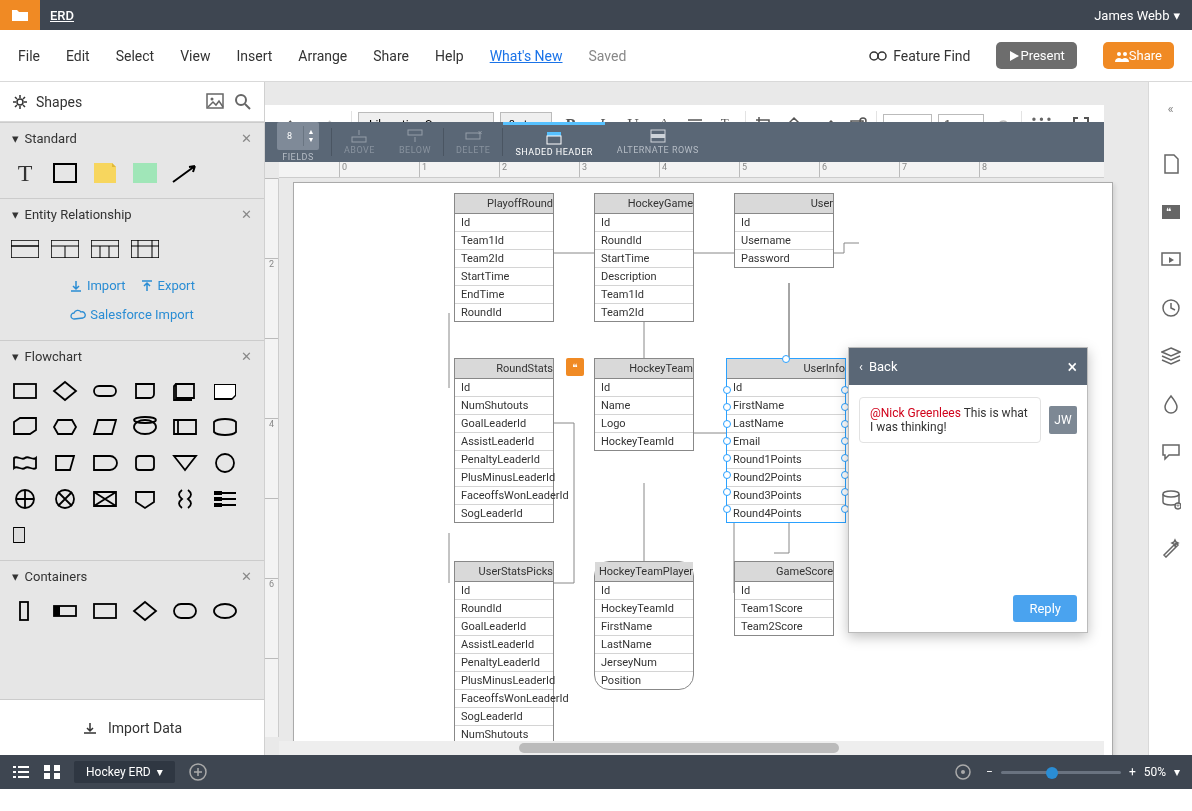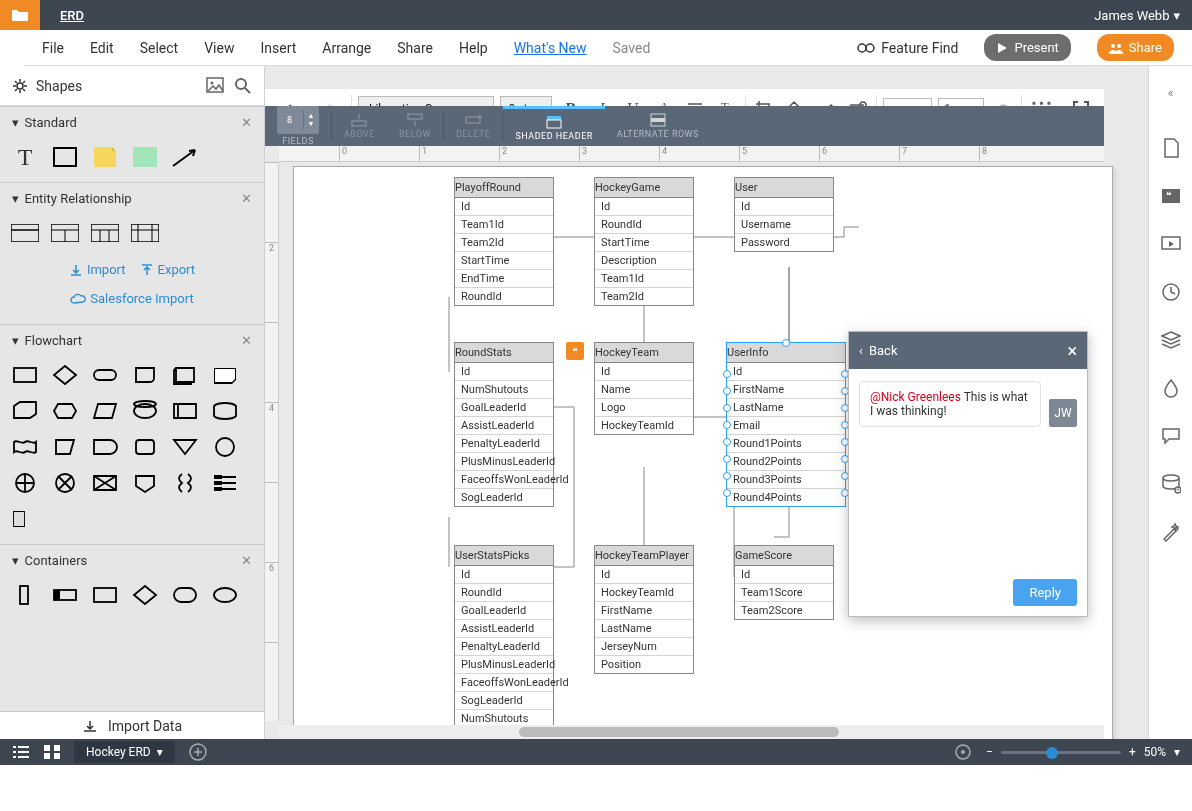--- a/index.html
+++ b/index.html
@@ -10,30 +10,30 @@
     --border:#c8c8c8;
     --blue:#2a8dd4;
     --link:#1a73e8;
   }
   *{box-sizing:border-box;margin:0;padding:0;font-family:-apple-system,BlinkMacSystemFont,"Segoe UI",Roboto,Arial,sans-serif;}
   body{width:1192px;height:811px;overflow:hidden;background:#fff;color:#333;font-size:13px;}
   svg{display:block;}
   
   .titlebar{display:flex;align-items:center;height:30px;background:#3e4651;color:#fff;font-size:13px;}
   .file-icon{width:40px;height:30px;display:flex;align-items:center;justify-content:center;background:var(--orange);}
-  .doc-title{padding:0 20px;font-weight:500;text-decoration:underline;}
+  .doc-title{padding:0 10px;font-weight:500;text-decoration:underline;}
   .titlebar-spacer{flex:1;}
   .user-name{padding:0 12px;display:flex;align-items:center;gap:4px;}
-  .menubar{display:flex;align-items:center;height:36px;border-bottom:1px solid #d9d9d9;padding:0 18px;gap:26px;font-size:14px;margin-left:24px;}
+  .menubar{display:flex;align-items:center;height:52px;border-bottom:1px solid #d9d9d9;padding:0 18px;gap:26px;font-size:14px;}
   .menubar .menu-item{color:#333;cursor:pointer;}
   .menubar .link{color:var(--link);text-decoration:underline;}
   .menubar .muted{color:#888;}
   .menubar-spacer{flex:1;}
   .ff{display:flex;align-items:center;gap:6px;color:#333;}
-  .btn{display:flex;align-items:center;gap:6px;padding:6px 12px;border-radius:12px;font-size:13px;cursor:pointer;}
+  .btn{display:flex;align-items:center;gap:0;padding:6px 12px;border-radius:5px;font-size:13px;cursor:pointer;}
   .btn.gray{background:#6d6d6d;color:#fff;}
   .btn.orange{background:var(--orange);color:#fff;}
   
   .formatbar{display:flex;align-items:center;height:40px;background:#fff;border-bottom:1px solid #d9d9d9;padding:0 10px;gap:6px;}
   .formatbar .group{display:flex;align-items:center;gap:6px;padding:0 6px;}
   .formatbar .sep{width:1px;height:28px;background:#e3e3e3;}
   .fb-btn{width:26px;height:26px;display:flex;align-items:center;justify-content:center;color:#555;cursor:pointer;}
   select.font{height:26px;width:140px;border:1px solid #bbb;padding:0 6px;font-size:12px;}
   select.ptsz{height:26px;width:54px;border:1px solid #bbb;padding:0 4px;font-size:11px;}
   .line-style{width:50px;height:22px;border:1px solid #bbb;display:flex;align-items:center;justify-content:center;}
@@ -52,60 +52,60 @@
   .shapes-top{display:flex;align-items:center;justify-content:space-between;height:40px;padding:0 12px;background:#fff;border-bottom:1px solid #d9d9d9;}
   .shapes-top .lbl{display:flex;align-items:center;gap:8px;font-size:14px;}
   .shapes-top .act{display:flex;gap:10px;color:#555;}
   .section{border-top:1px solid #ccc;}
   .section-head{display:flex;align-items:center;justify-content:space-between;padding:8px 12px;font-size:13px;background:#e6e6e6;}
   .section-head .t{display:flex;align-items:center;gap:6px;}
   .section-body{padding:6px 10px 12px;display:flex;flex-wrap:wrap;gap:10px;background:#e6e6e6;}
   .shape-slot{width:30px;height:26px;display:flex;align-items:center;justify-content:center;}
   .erd-links{width:100%;display:flex;flex-wrap:wrap;gap:14px;justify-content:center;padding:6px 0;}
   .erd-links a{color:var(--blue);display:flex;align-items:center;gap:4px;font-size:13px;}
-  .import-data{height:28px;background:#fff;border-top:1px solid #ccc;display:flex;align-items:center;justify-content:center;gap:10px;color:#333;font-size:14px;}
+  .import-data{height:56px;background:#fff;border-top:1px solid #ccc;display:flex;align-items:center;justify-content:center;gap:10px;color:#333;font-size:14px;}
   
   .canvas-wrap{flex:1;position:relative;background:#e9e9e9;overflow:hidden;}
   .ruler-top{position:absolute;top:40px;left:14px;right:44px;height:16px;background:#f3f3f3;border-bottom:1px solid #ccc;font-size:9px;color:#888;display:flex;}
   .ruler-top .tick{width:80px;border-left:1px solid #bbb;padding-left:2px;}
   .ruler-left{position:absolute;top:56px;left:0;width:14px;bottom:18px;background:#f3f3f3;border-right:1px solid #ccc;}
   .ruler-left .vt{height:80px;border-top:1px solid #bbb;font-size:9px;color:#888;text-align:center;}
   .paper{position:absolute;top:56px;left:28px;width:820px;height:610px;background:#fff;border:1px solid #aaa;box-shadow:2px 2px 4px rgba(0,0,0,.1);}
   .svg-lines{position:absolute;inset:0;pointer-events:none;}
   .entity{position:absolute;border:1px solid #888;background:#fff;font-size:11px;width:100px;}
   .entity.wide{width:120px;}
-  .entity .eh{background:#d9d9d9;text-align:left;padding:3px 0;border-bottom:1px solid #888;font-size:11px;}
+  .entity .eh{background:#d9d9d9;text-align:right;padding:3px 0;border-bottom:1px solid #888;font-size:11px;}
   .entity .er{padding:2px 6px;border-top:1px solid #d4d4d4;}
   .entity .er:first-of-type{border-top:none;}
   .entity.sel{border-color:#2aa1ff;}
   .port{position:absolute;width:8px;height:8px;border:1px solid #2aa1ff;background:#fff;border-radius:50%;}
   .tag{position:absolute;width:18px;height:18px;background:var(--orange);border-radius:2px;display:flex;align-items:center;justify-content:center;color:#fff;font-size:10px;}
   .scrollbar-h{position:absolute;bottom:0;left:14px;right:44px;height:14px;background:#eee;}
   .scrollbar-h .thumb{position:absolute;top:2px;height:10px;background:#bbb;border-radius:5px;left:240px;width:320px;}
   
   .rightrail{width:44px;background:#fff;border-left:1px solid #d9d9d9;display:flex;flex-direction:column;align-items:center;padding-top:6px;gap:24px;}
   .rightrail .collapse{height:40px;color:#888;}
   .rr-icon{width:24px;height:24px;color:#666;display:flex;align-items:center;justify-content:center;}
   
   .comment-pane{position:absolute;width:240px;background:#fff;border:1px solid #bbb;box-shadow:0 4px 12px rgba(0,0,0,.25);right:60px;top:340px;}
   .cp-head{background:#5a6776;color:#fff;display:flex;align-items:center;justify-content:space-between;padding:8px 10px;}
   .cp-head .back{display:flex;align-items:center;gap:6px;}
   .cp-sub{display:flex;align-items:center;justify-content:space-between;padding:8px 10px;border-bottom:1px solid #e2e2e2;}
   .cp-sub .pin{color:#aaa;}
   .cp-sub .resolve{color:var(--blue);}
   .cp-body{padding:12px 10px;min-height:200px;}
-  .comment{display:flex;gap:8px;align-items:flex-end;}
+  .comment{display:flex;gap:8px;align-items:center;}
   .comment .bubble{background:#fff;border:1px solid #e2e2e2;border-radius:4px;padding:8px 10px;font-size:12px;flex:1;}
   .comment .bubble .mention{color:#d0021b;}
   .comment .av{width:28px;height:28px;background:#7d8894;color:#fff;display:flex;align-items:center;justify-content:center;border-radius:2px;font-size:12px;}
   .cp-foot{padding:10px;display:flex;flex-direction:column;gap:10px;}
   .cp-input{border:1.5px solid #5aa0e0;padding:8px;color:#999;font-size:12px;height:46px;}
   .reply-btn{align-self:flex-end;background:#4aa3ef;color:#fff;padding:6px 16px;border-radius:3px;font-size:13px;}
   
-  .bottombar{height:26px;background:#3e4651;color:#fff;display:flex;align-items:center;padding:0 12px;gap:14px;font-size:12px;}
+  .bottombar{height:34px;background:#3e4651;color:#fff;display:flex;align-items:center;padding:0 12px;gap:14px;font-size:12px;}
   .bottombar .page-tab{background:#2f3742;padding:4px 12px;border-radius:2px;display:flex;align-items:center;gap:6px;}
   .bottombar .spacer{flex:1;}
   .zoom{display:flex;align-items:center;gap:8px;}
   .zoom .track{width:120px;height:3px;background:#6a7380;border-radius:2px;position:relative;}
   .zoom .track .knob{width:12px;height:12px;background:#2a8dd4;border-radius:50%;position:absolute;top:-4px;left:45px;}
 </style>
 </head>
 <body>
 
 <div class="titlebar">
@@ -736,21 +736,21 @@
             <div class="er">GoalLeaderId</div>
             <div class="er">AssistLeaderId</div>
             <div class="er">PenaltyLeaderId</div>
             <div class="er">PlusMinusLeaderId</div>
             <div class="er">FaceoffsWonLeaderId</div>
             <div class="er">SogLeaderId</div>
             <div class="er">NumShutouts</div>
             <div class="er">UserId</div>
           </div>
         </div>
-      <div class="entity" style="left:300px;top:378px;">
+      <div class="entity" style="left:300px;top:378px;border-radius:15px;">
           <div class="eh">HockeyTeamPlayer</div>
           <div class="rows" id="e-HockeyTeamPlayer">
             <div class="er">Id</div>
             <div class="er">HockeyTeamId</div>
             <div class="er">FirstName</div>
             <div class="er">LastName</div>
             <div class="er">JerseyNum</div>
             <div class="er">Position</div>
           </div>
         </div>

